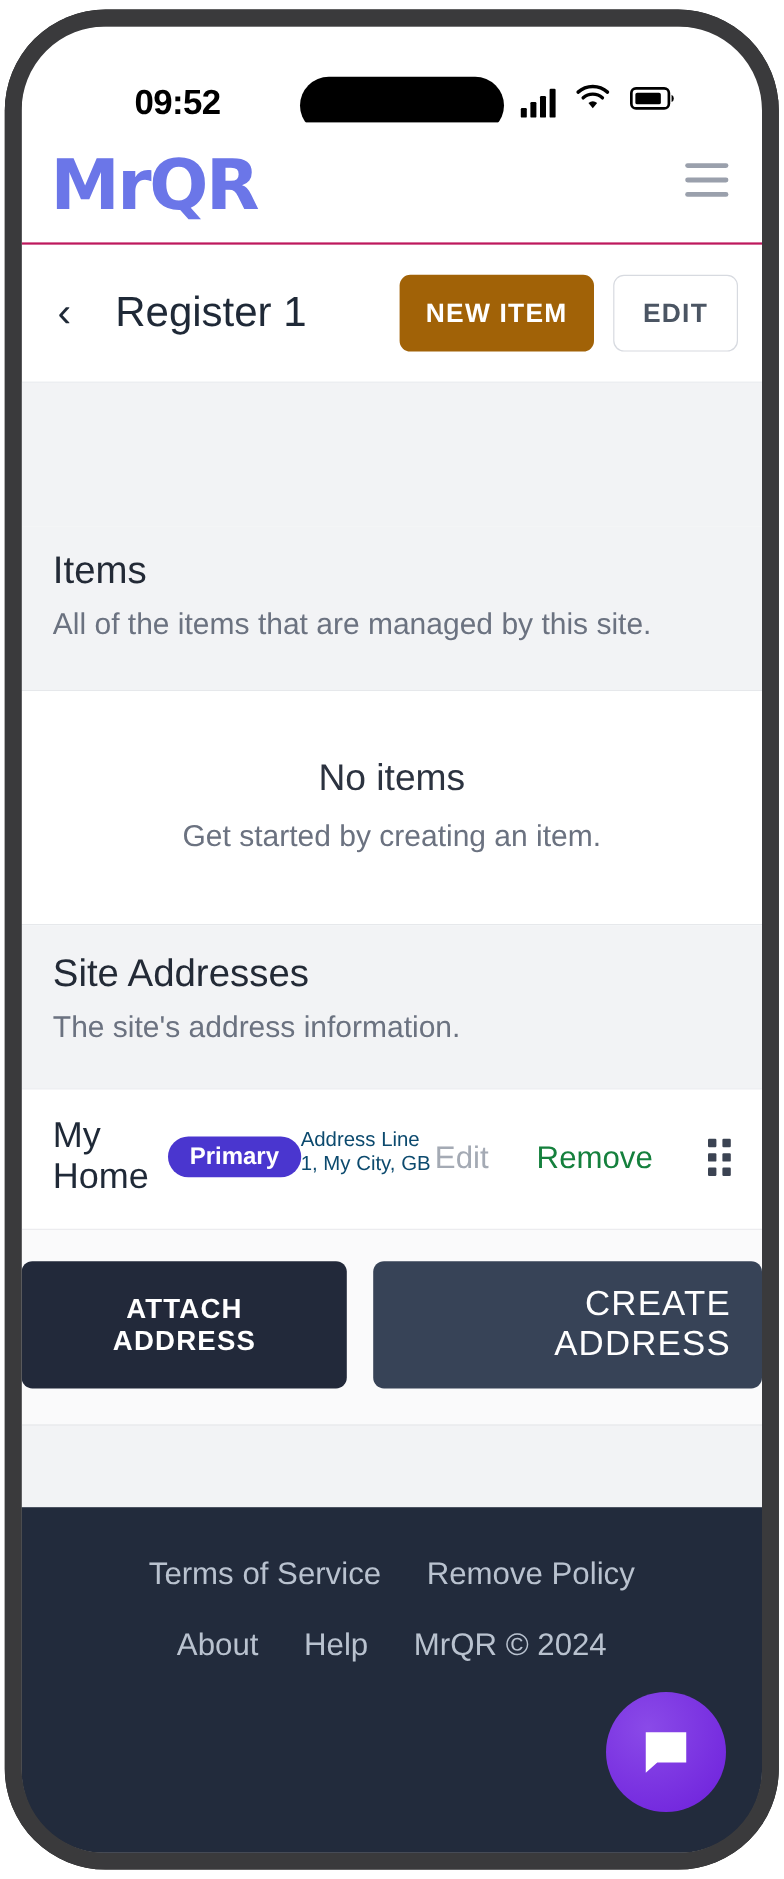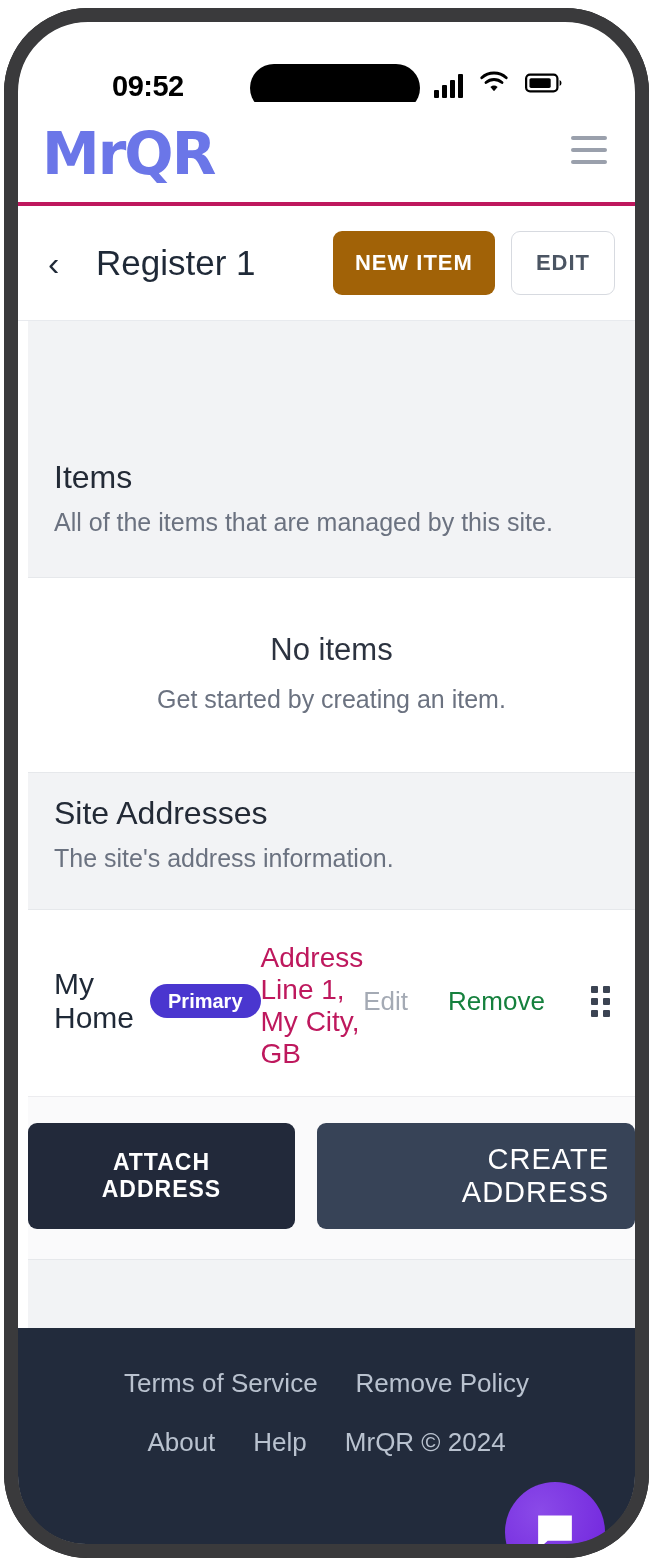--- a/index.html
+++ b/index.html
@@ -90,21 +90,21 @@
   .sig-bars i:nth-child(3){height:18px;}
   .sig-bars i:nth-child(4){height:24px;}
   .wifi-icon { width: 30px; height: 24px; }
   .battery-icon { width: 38px; height: 22px; }
 
   
   #brand-bar {
     position: relative;
     height: 100px;
     background: #fff;
-    border-bottom: 4px solid #be185d;
+    border-bottom: 2px solid #be185d;
   }
   #brand-logo {
     position: absolute;
     left: 24px;
     top: 18px;
     font-size: 58px;
     font-weight: bold;
     color: #6b76e8;
     letter-spacing: -2px;
     font-family: "DejaVu Sans", sans-serif;
@@ -166,21 +166,21 @@
     border-radius: 9px;
     font-size: 22px;
     font-weight: bold;
     letter-spacing: 1px;
     padding: 18px 24px;
     cursor: pointer;
     font-family: "Liberation Sans", sans-serif;
   }
 
   
-  #content { background: #ffffff; padding-left: 10px; }
+  #content { background: #ffffff; }
   .section-gray { background: #f2f3f5; }
   .divider { height:1px; background:#e6e8eb; }
 
   .spacer-gray { height: 120px; background: #f2f3f5; }
 
   .sec-heading {
     font-size: 32px;
     color: #232a36;
     padding: 0 0 0 26px;
   }
@@ -214,21 +214,21 @@
   #addr-name { font-size: 30px; color: #1f2937; }
   #addr-badge {
     background: #4a36cf;
     color: #fff;
     font-size: 20px;
     font-weight: bold;
     border-radius: 20px;
     padding: 7px 18px;
     line-height: 1;
   }
-  #addr-line { font-size: 28px; color: #be185d; margin-top: 10px; }
+  #addr-line { font-size: 17px; color: #0c4a6e; margin-top: 10px; }
   .addr-actions { margin-left: auto; display: flex; align-items: center; gap: 40px; }
   #addr-edit { font-size: 26px; color: #a4aab4; cursor: pointer; }
   #addr-remove { font-size: 26px; color: #15803d; cursor: pointer; }
   #drag-handle {
     display: grid;
     grid-template-columns: repeat(2, 7px);
     grid-template-rows: repeat(3, 7px);
     gap: 5px;
     cursor: grab;
     margin-left: 6px;

